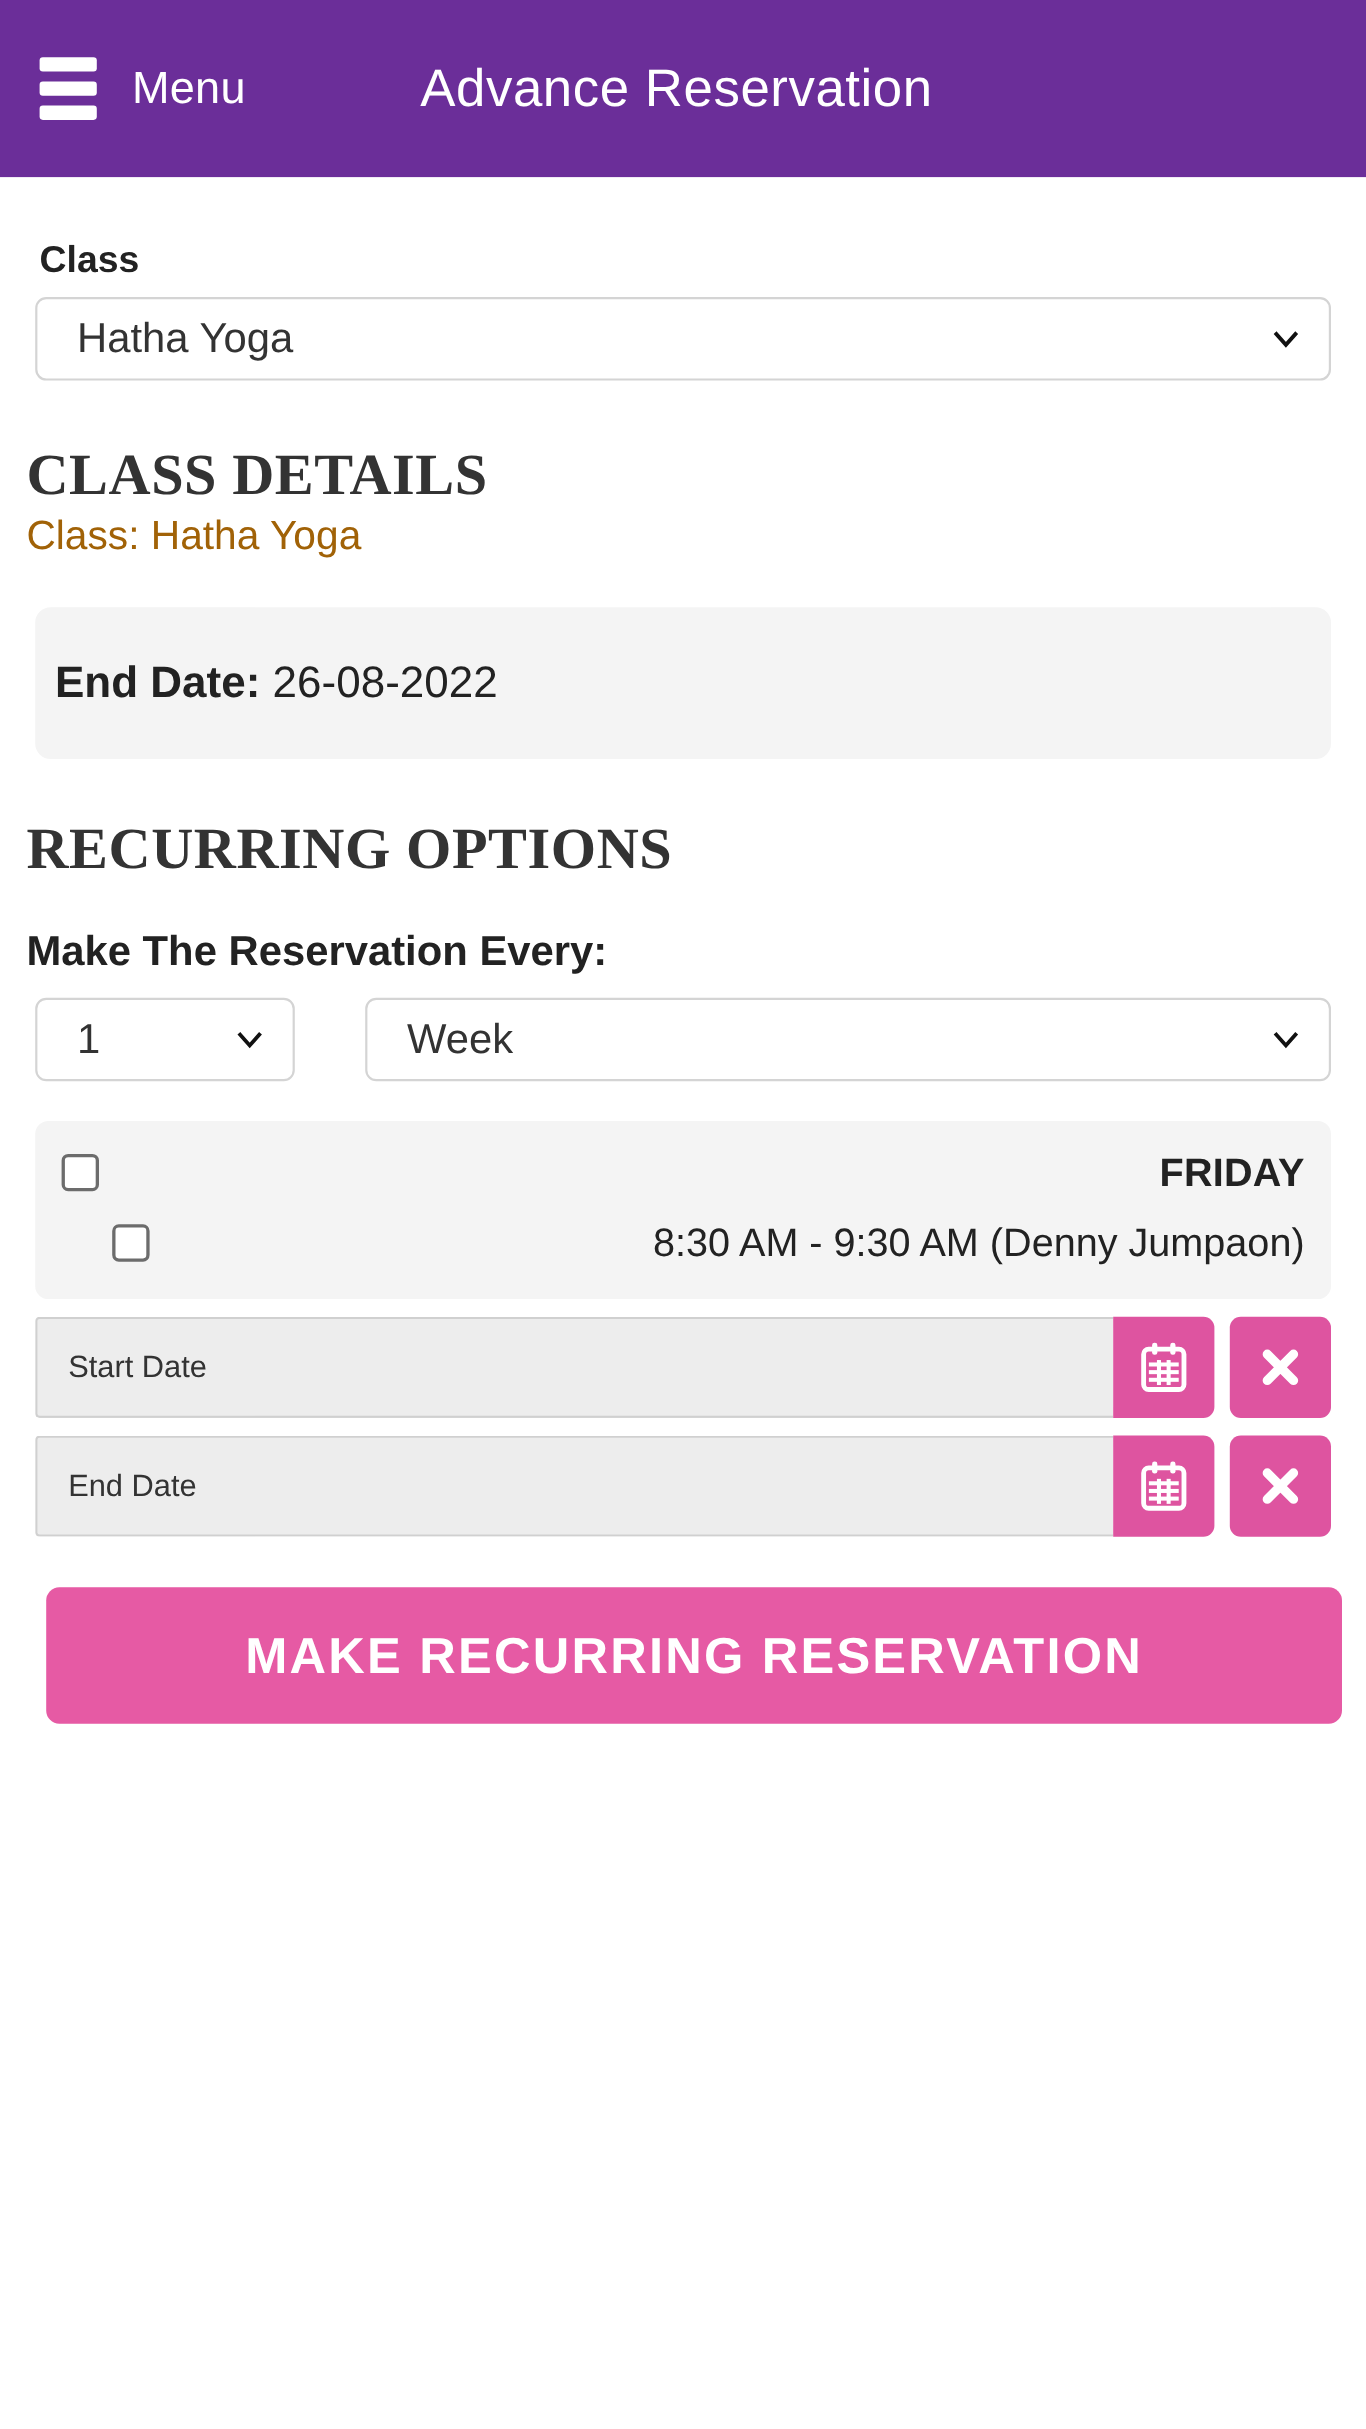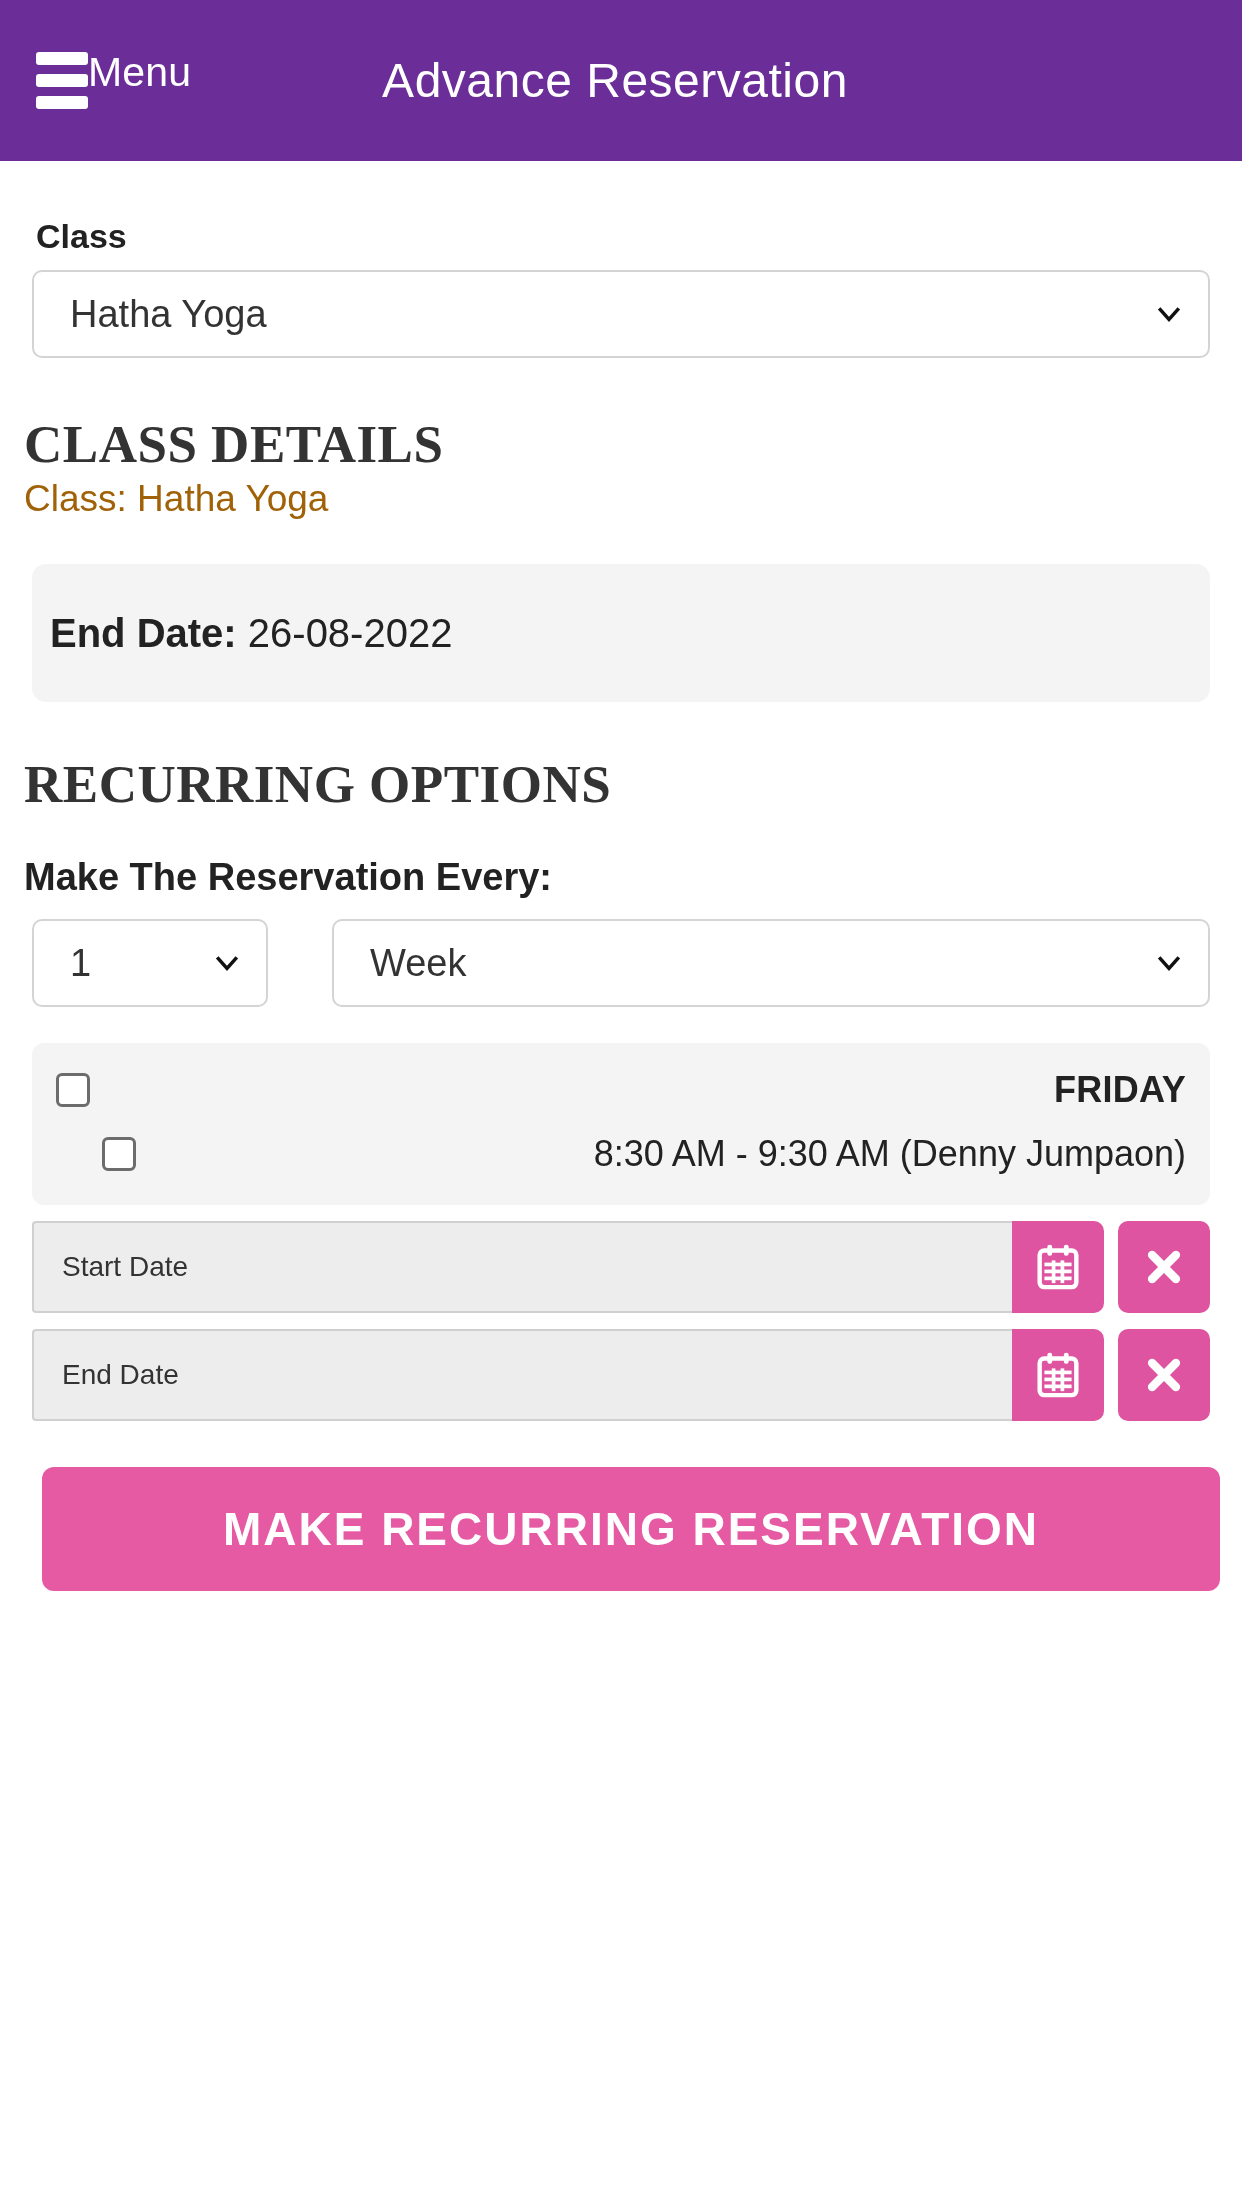--- a/index.html
+++ b/index.html
@@ -19,22 +19,22 @@
   .app-header {
     height: 161px;
     background: #6b2e99;
     display: flex;
     align-items: center;
     position: relative;
     box-sizing: border-box;
   }
   .menu-btn {
     display: flex;
-    align-items: flex-start;
-    gap: 0;
+    align-items: center;
+    gap: 32px;
     margin-left: 36px;
     cursor: pointer;
     z-index: 2;
   }
   .hamburger {
     display: flex;
     flex-direction: column;
     justify-content: center;
     gap: 9px;
     width: 52px;
@@ -77,21 +77,21 @@
     color: #222222;
     margin: 56px 0 14px 4px;
   }
 
   .select-wrap {
     position: relative;
     display: block;
   }
   .select-box {
     width: 100%;
-    height: 88px;
+    height: 76px;
     box-sizing: border-box;
     background: #ffffff;
     border: 2px solid #d4d4d4;
     border-radius: 10px;
     font-family: "Liberation Sans", sans-serif;
     font-size: 38px;
     color: #333333;
     padding: 0 64px 0 36px;
     display: flex;
     align-items: center;

